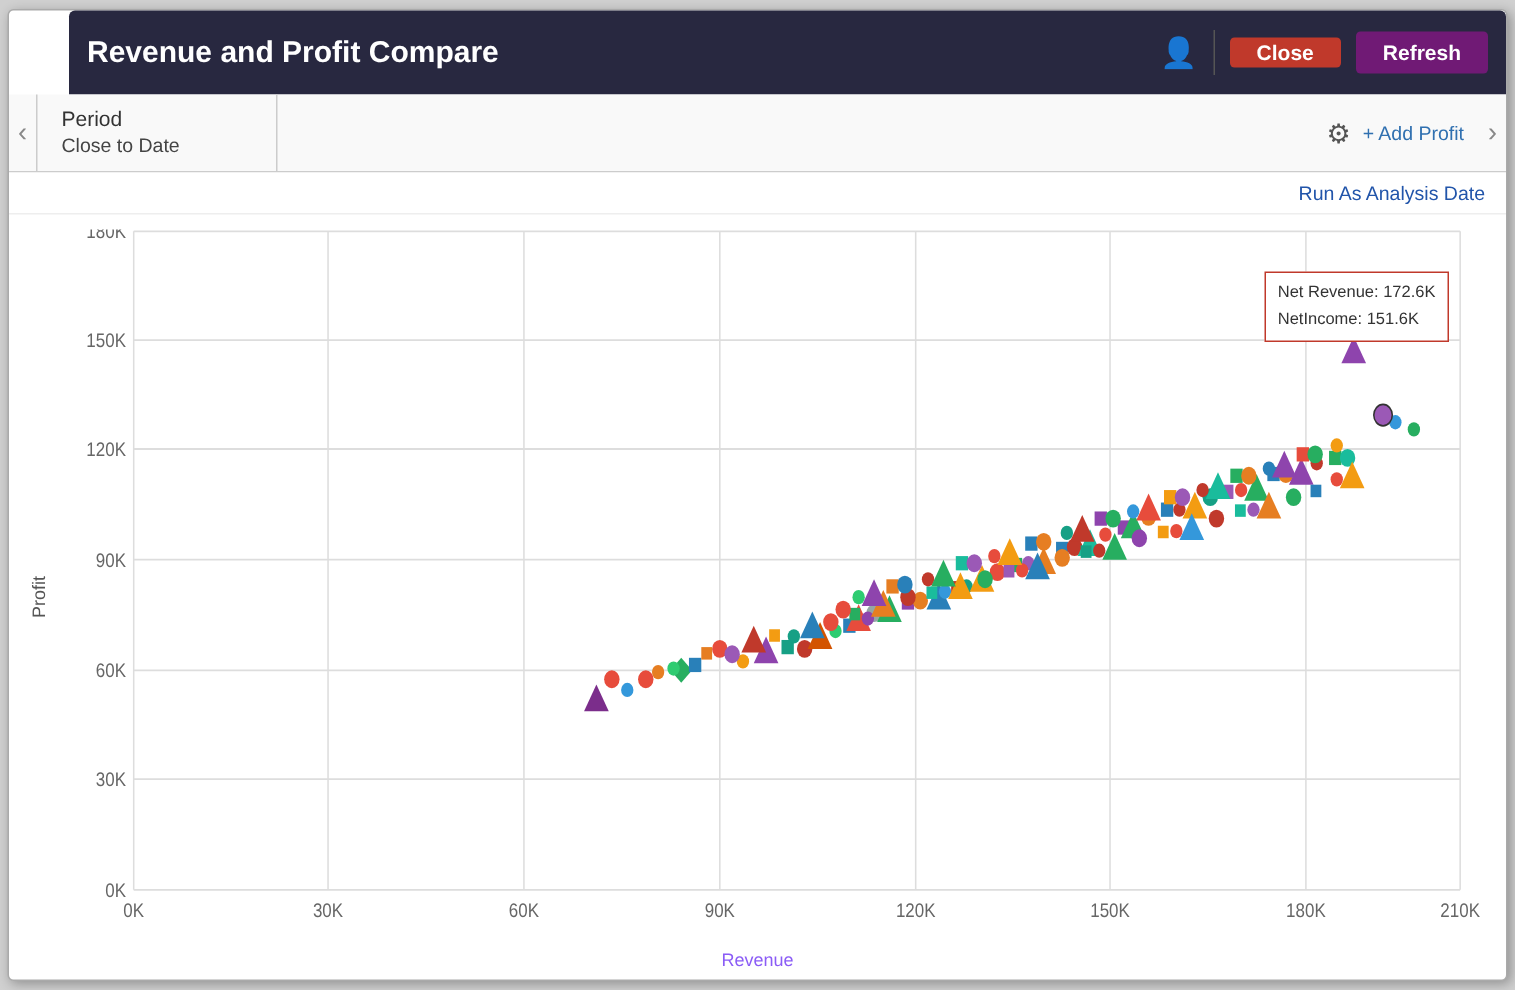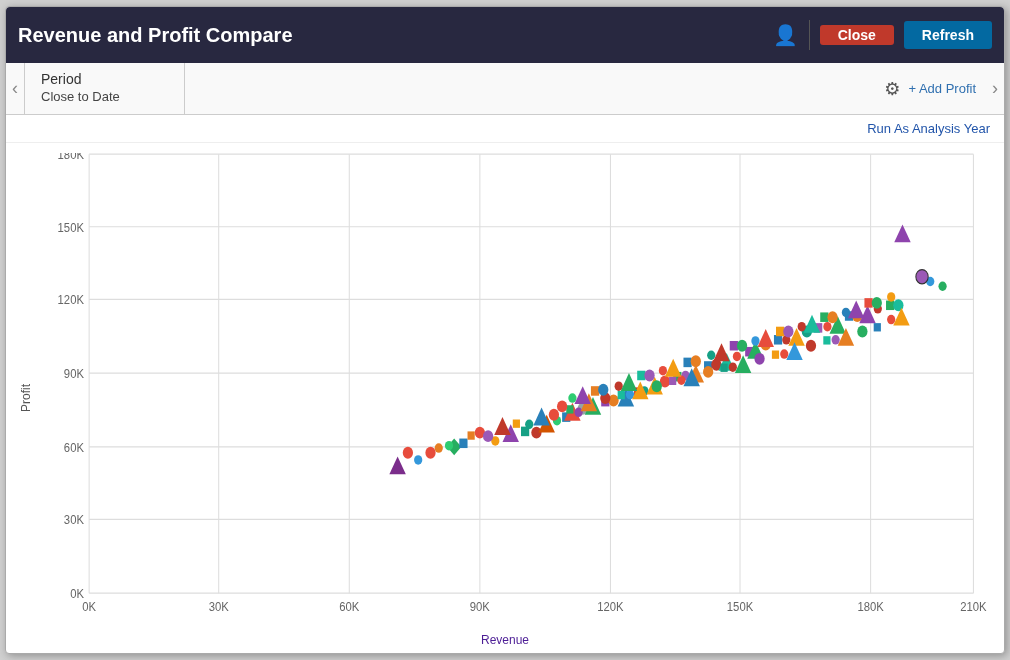--- a/index.html
+++ b/index.html
@@ -29,20 +29,21 @@
       background: #2b2b4a;
       background: #23233a;
       background: #1c1c30;
       background: #282840;
       padding: 0 12px;
       height: 56px;
       display: flex;
       align-items: center;
       justify-content: space-between;
       border-radius: 4px 4px 0 0;
+      margin-left: 40px;
     }
     .header-title {
       color: #fff;
       font-size: 20px;
       font-weight: bold;
     }
     .header-right {
       display: flex;
       align-items: center;
       gap: 10px;
@@ -61,21 +62,21 @@
       background: #c0392b;
       color: #fff;
       border: none;
       padding: 2px 18px;
       border-radius: 3px;
       font-size: 14px;
       cursor: pointer;
       font-weight: bold;
     }
     .btn-refresh {
-      background: #0369a1;
+      background: #701a75;
       color: #fff;
       border: none;
       padding: 6px 18px;
       border-radius: 3px;
       font-size: 14px;
       cursor: pointer;
       font-weight: bold;
     }
     .filter-bar {
       display: flex;
@@ -165,21 +166,21 @@
       font-size: 12px;
       color: #555;
       white-space: nowrap;
     }
     .x-axis-label {
       position: absolute;
       bottom: 6px;
       left: 50%;
       transform: translateX(-50%);
       font-size: 12px;
-      color: #4c1d95;
+      color: #8b5cf6;
     }
     .chart-svg-container {
       position: absolute;
       left: 42px;
       top: 10px;
       right: 10px;
       bottom: 36px;
     }
     svg.chart {
       width: 100%;
@@ -221,21 +222,21 @@
     </div>
     <div class="filter-spacer"></div>
     <div class="filter-right">
       <span class="gear-icon">⚙</span>
       <span class="add-filter-btn">+ Add Profit</span>
     </div>
     <div class="filter-nav-right">›</div>
   </div>
 
   <div class="analysis-bar">
-    <a class="run-analysis-link">Run As Analysis Year</a>
+    <a class="run-analysis-link">Run As Analysis Date</a>
   </div>
 
   <div class="chart-area">
     <span class="y-axis-label">Profit</span>
     <span class="x-axis-label">Revenue</span>
 
     <div class="chart-svg-container">
       <svg class="chart" viewBox="0 0 920 390" preserveAspectRatio="none">
 
         <line x1="40" y1="370" x2="900" y2="370" stroke="#ddd" stroke-width="1"></line>
@@ -395,15 +396,19 @@
         <polygon points="831,60 839,75 823,75" fill="#8e44ad"></polygon>
 
         <circle cx="858" cy="108" r="4" fill="#3498db"></circle>
         <circle cx="870" cy="112" r="4" fill="#27ae60"></circle>
 
         <circle cx="850" cy="104" r="6" fill="#9b59b6" stroke="#333" stroke-width="1"></circle>
 
       </svg>
 
       
+      <div class="tooltip-box">
+        <div>Net Revenue: 172.6K</div>
+        <div>NetIncome: 151.6K</div>
+      </div>
     </div>
   </div>
 </div>
 
 </body></html>

